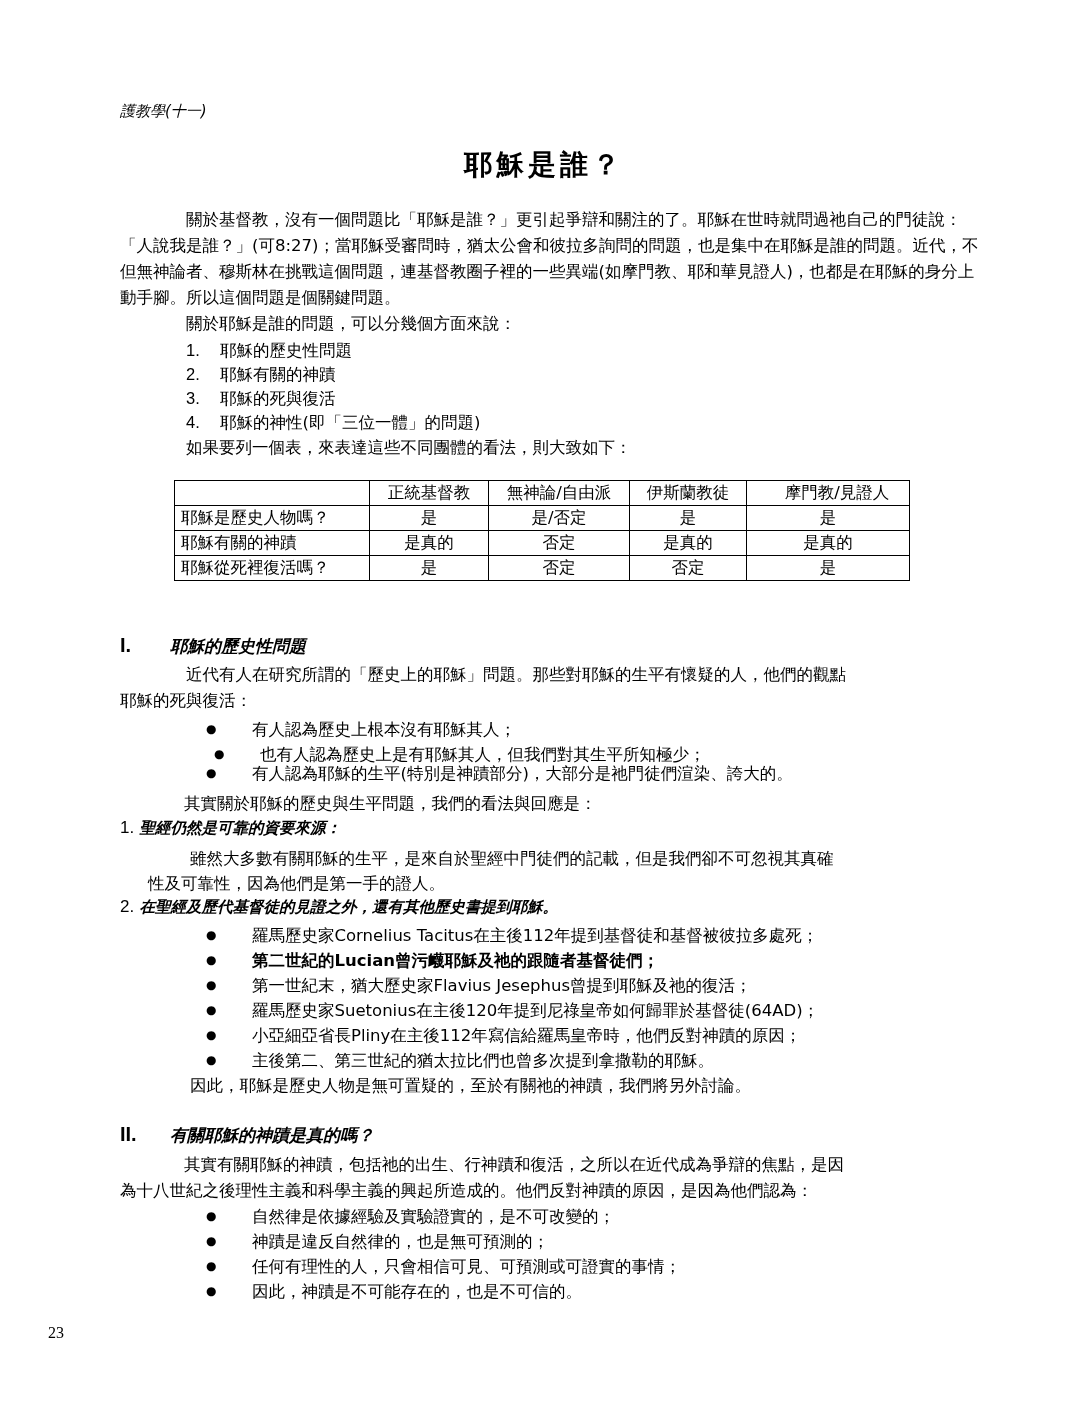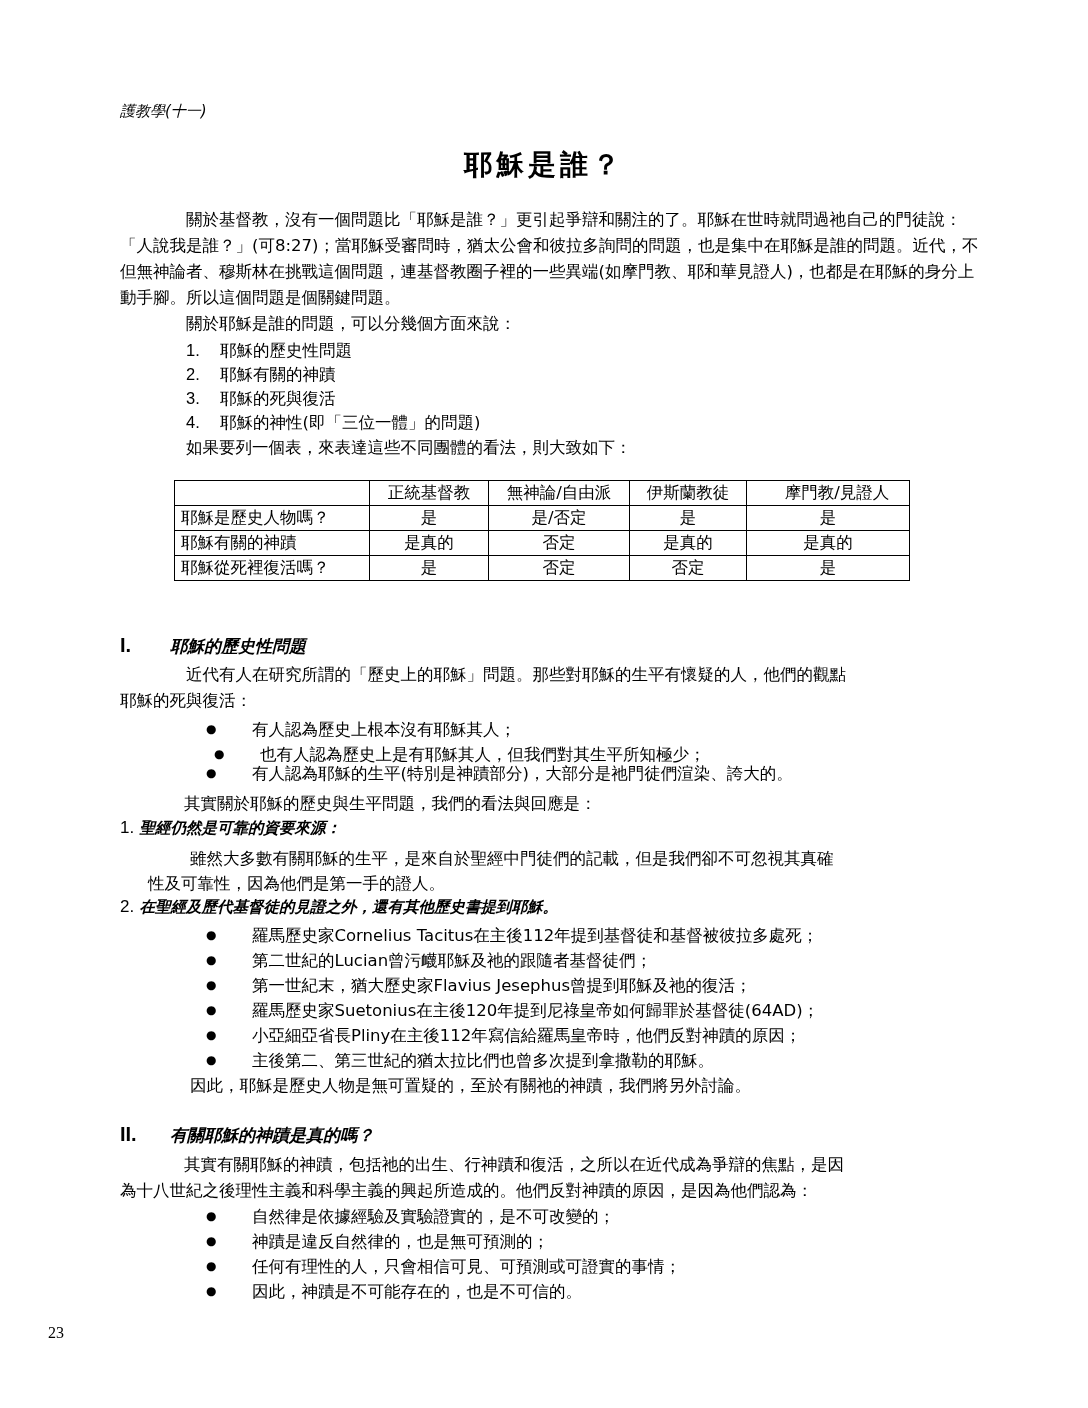--- a/index.html
+++ b/index.html
@@ -133,21 +133,21 @@
 <div class="abs line" style="left:190px; top:846px;">雖然大多數有關耶穌的生平，是來自於聖經中門徒們的記載，但是我們卻不可忽視其真確</div>
 <div class="abs line" style="left:148px; top:871px;">性及可靠性，因為他們是第一手的證人。</div>
 
 <div class="abs sub-head" style="left:120px; top:897px;">
   <span class="sub-num">2.</span>&nbsp;<span>在聖經及歷代基督徒的見證之外，還有其他歷史書提到耶穌。</span>
 </div>
 
 <div class="abs line" style="left:206px; top:922px;">
   <span class="bullet">●</span><span>羅馬歷史家Cornelius Tacitus在主後112年提到基督徒和基督被彼拉多處死；</span>
 </div>
-<div class="abs line" style="left:206px; top:947px;">
+<div class="abs line" style="left:206px; top:947px;font-weight:bold;">
   <span class="bullet">●</span><span>第二世紀的Lucian曾污衊耶穌及祂的跟隨者基督徒們；</span>
 </div>
 <div class="abs line" style="left:206px; top:972px;">
   <span class="bullet">●</span><span>第一世紀末，猶大歷史家Flavius Jesephus曾提到耶穌及祂的復活；</span>
 </div>
 <div class="abs line" style="left:206px; top:997px;">
   <span class="bullet">●</span><span>羅馬歷史家Suetonius在主後120年提到尼祿皇帝如何歸罪於基督徒(64AD)；</span>
 </div>
 <div class="abs line" style="left:206px; top:1022px;">
   <span class="bullet">●</span><span>小亞細亞省長Pliny在主後112年寫信給羅馬皇帝時，他們反對神蹟的原因；</span>

